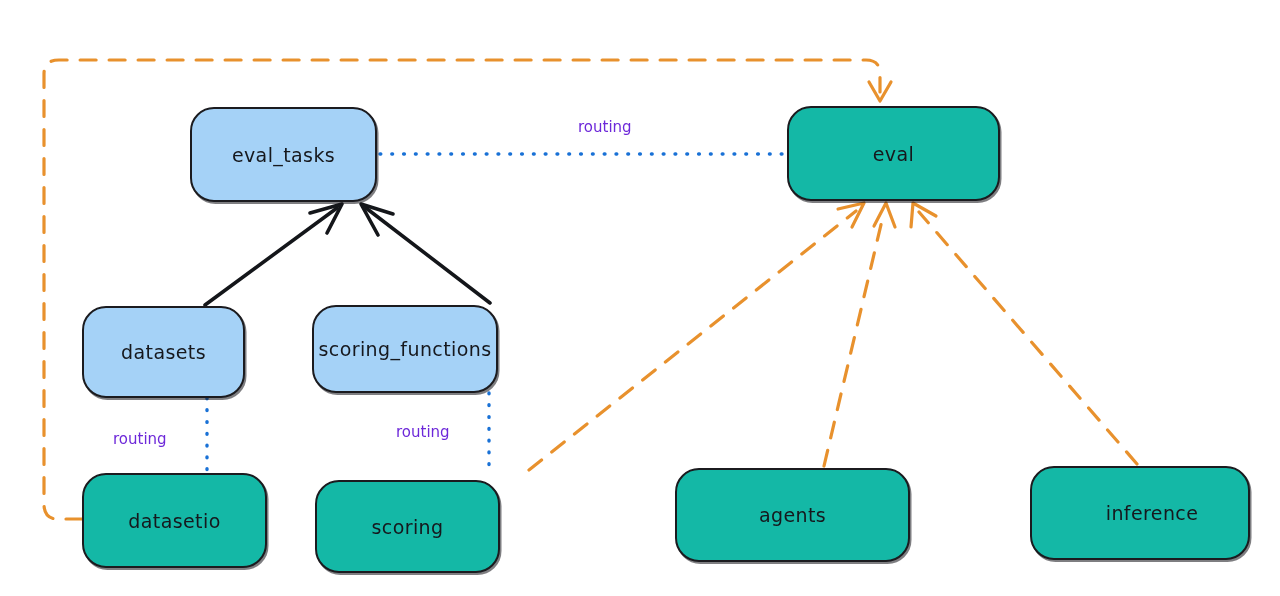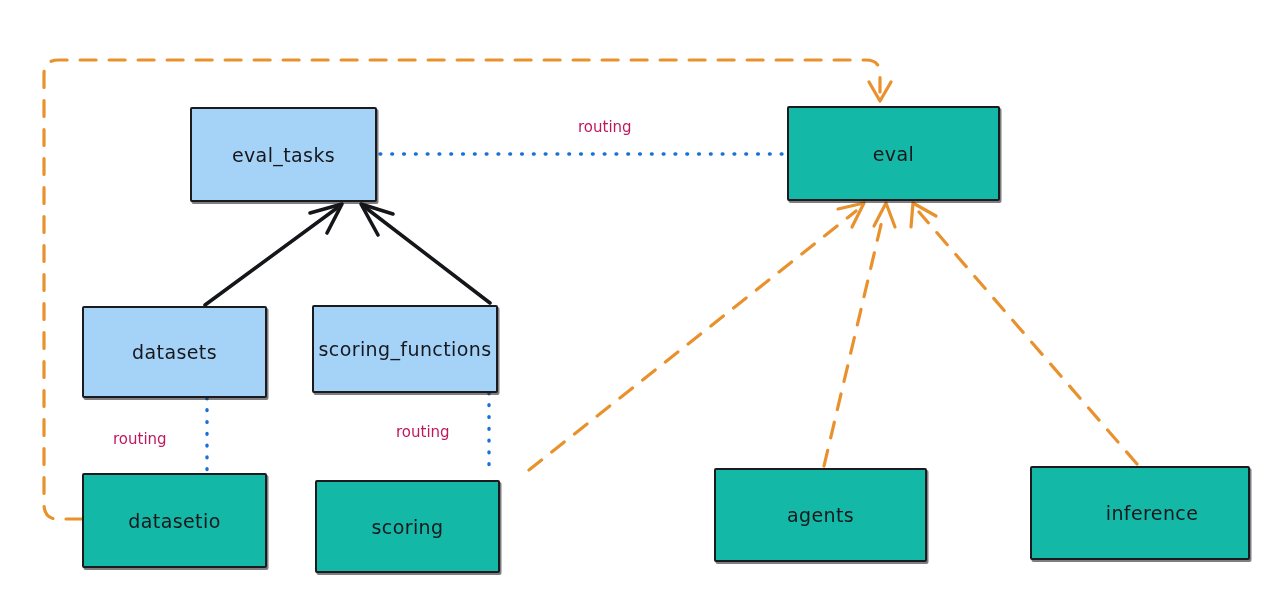--- a/index.html
+++ b/index.html
@@ -23,42 +23,42 @@
     left: 0;
     width: 1280px;
     height: 596px;
   }
   svg.edges { z-index: 1; }
   .node {
     position: absolute;
     z-index: 2;
     box-sizing: border-box;
     border: 2.6px solid #1b1b1f;
-    border-radius: 2px;
+    border-radius: 24px;
     display: flex;
     align-items: center;
     justify-content: center;
     box-shadow: 1.5px 2px 0 rgba(20,20,25,0.55);
   }
   .node.blue  { background: #a5d2f7; }
   .node.green { background: #14b8a6; }
   .node-label {
     font-family: "DejaVu Sans", sans-serif;
     font-size: 19px;
     letter-spacing: 0.4px;
     color: #16181d;
     white-space: nowrap;
     user-select: none;
   }
   .edge-label {
     position: absolute;
     z-index: 3;
     font-family: "DejaVu Sans", sans-serif;
     font-size: 15px;
-    color: #be185d;
+    color: #6d28d9;
     white-space: nowrap;
     user-select: none;
     text-align: right;
   }
 </style>
 </head>
 <body>
 
 <div id="canvas">
 
@@ -108,37 +108,37 @@
   </svg>
 
   <div class="node blue" style="left:190px; top:107px; width:187px; height:95px;">
     <span class="node-label">eval_tasks</span>
   </div>
 
   <div class="node green" style="left:787px; top:106px; width:213px; height:95px;">
     <span class="node-label">eval</span>
   </div>
 
-  <div class="node blue" style="left:82px; top:306px; width:185px; height:92px;">
+  <div class="node blue" style="left:82px; top:306px; width:163px; height:92px;">
     <span class="node-label">datasets</span>
   </div>
 
   <div class="node green" style="left:82px; top:473px; width:185px; height:95px;">
     <span class="node-label">datasetio</span>
   </div>
 
   <div class="node blue" style="left:312px; top:305px; width:186px; height:88px;">
     <span class="node-label">scoring_functions</span>
   </div>
 
   <div class="node green" style="left:315px; top:472px; width:185px; height:93px;margin-top:8px;">
     <span class="node-label">scoring</span>
   </div>
 
-  <div class="node green" style="left:714px; top:468px; width:213px; height:94px;">
+  <div class="node green" style="left:675px; top:468px; width:235px; height:94px;">
     <span class="node-label">agents</span>
   </div>
 
   <div class="node green" style="left:1030px; top:466px; width:220px; height:94px;padding-left:24px;">
     <span class="node-label">inference</span>
   </div>
 
   <div class="edge-label" style="left:578px; top:118px;">routing</div>
 
   <div class="edge-label" style="left:113px; top:430px;">routing</div>

